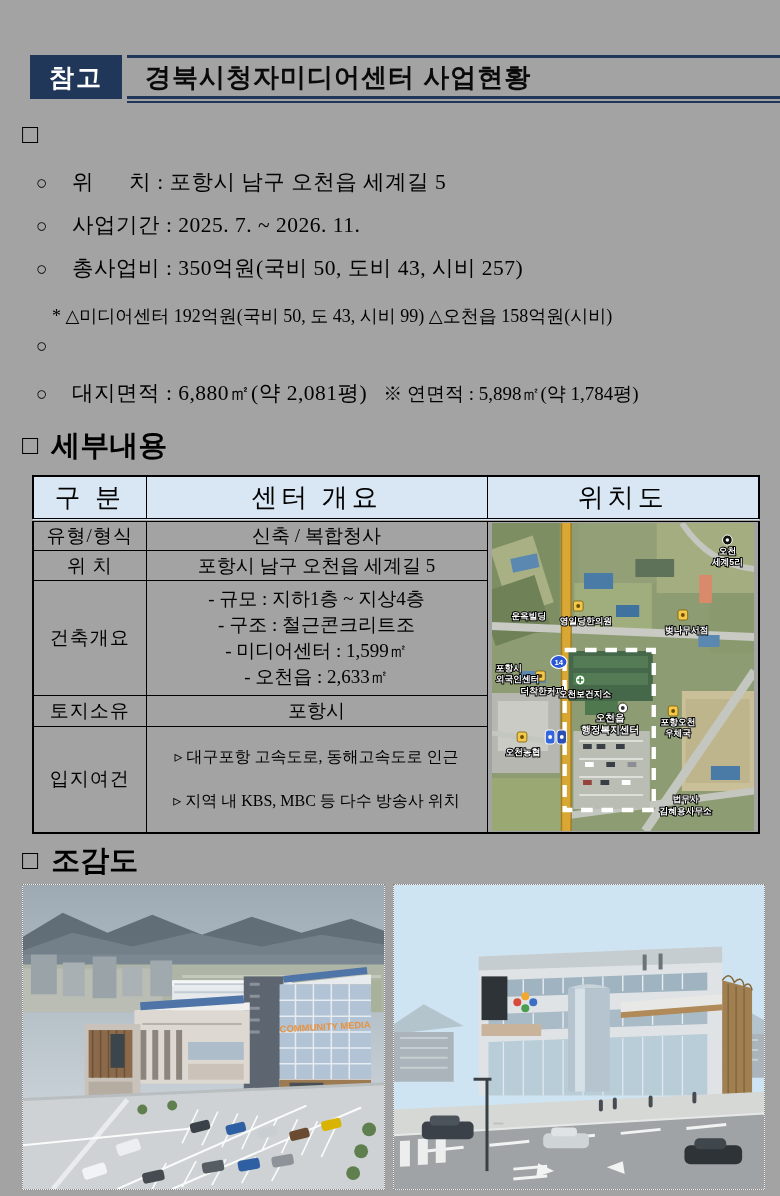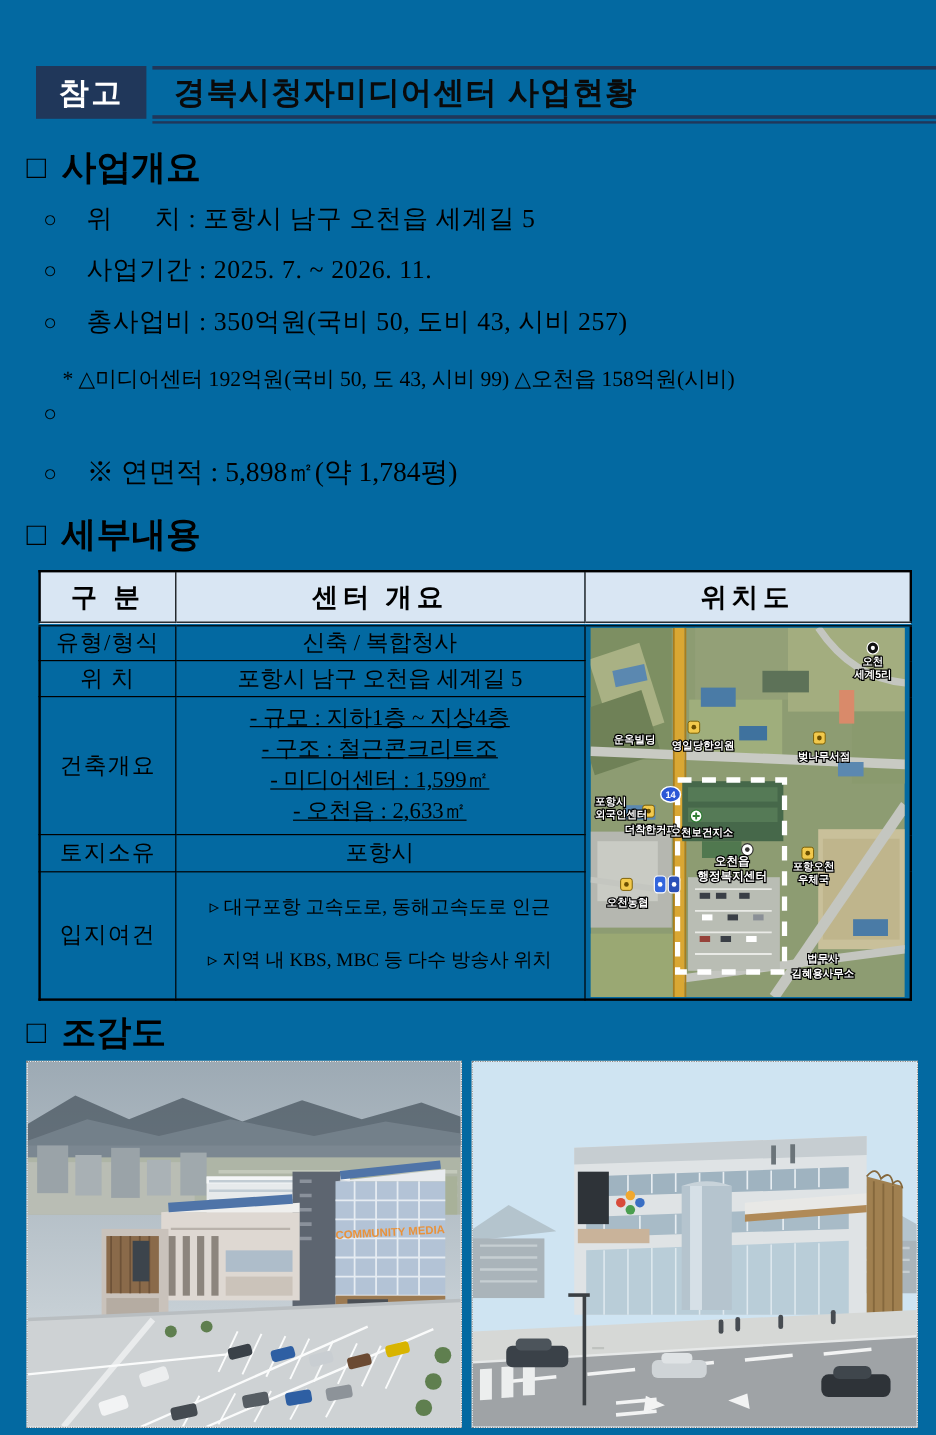--- a/index.html
+++ b/index.html
@@ -1,19 +1,19 @@
 <!DOCTYPE html>
 <html><head>
 <meta charset="utf-8">
 <style>
   * { margin:0; padding:0; box-sizing:border-box; }
   html,body { background:#fff; }
   .page {
     position:relative; width:780px; height:1196px; margin:0 auto;
-    background:#0369a1; overflow:hidden;
+    background:#a3a3a3; overflow:hidden;
     font-family:"Liberation Serif","DejaVu Serif",serif; color:#000;
   }
   
   .hdr { position:absolute; top:55px; left:30px; right:0; height:44px; display:flex; }
   .badge {
     width:92px; height:44px; background:#20375a; color:#fff;
     display:flex; align-items:center; justify-content:center;
     font-family:"Liberation Sans","DejaVu Sans",sans-serif; font-weight:bold; font-size:25px;
     letter-spacing:2px; flex:none;
   }
@@ -31,36 +31,36 @@
     font-family:"Liberation Sans","DejaVu Sans",sans-serif; font-weight:bold; font-size:29px; color:#000;
   }
   .h2 .sq { font-weight:normal; font-size:27px; margin-right:13px; transform:translateY(-1px); }
   
   .ov { position:absolute; top:167px; left:36px; right:14px; }
   .ov-line { display:flex; align-items:baseline; height:43px; font-size:21.5px; }
   .ov-line .b { width:36px; font-size:19px; flex:none; }
   .ov-line .t { white-space:pre; letter-spacing:0.5px; }
   .ov-note { height:39px; padding-left:16px; font-size:18px; display:flex; align-items:center; white-space:pre; }
   .ov-line.last { height:42px; }
-  .ov-line .t-small { font-size:23px; margin-left:0; white-space:pre; }
+  .ov-line .t-small { font-size:19px; margin-left:16px; white-space:pre; }
   
   table.detail {
     position:absolute; top:475px; left:32px;
     border-collapse:collapse; table-layout:fixed; width:726px;
     font-size:19px;
   }
   table.detail, table.detail th, table.detail td { border:1px solid #000; }
   table.detail { border:2px solid #000; }
   table.detail th {
-    background:#d9e6f3; font-weight:bold; font-size:22px; letter-spacing:4px;
+    background:#d9e6f3; font-weight:normal; font-size:26px; letter-spacing:4px;
     height:44px; border-bottom:4px double #000;
   }
   table.detail td { text-align:center; vertical-align:middle; padding:1px 4px; }
   td.lab { letter-spacing:1px; }
-  td.lines { text-align:left; padding-left:14px;text-decoration:underline; }
+  td.lines { text-align:left; padding-left:14px; }
   td.lines div { line-height:26px; }
   td.site-lines { text-align:left; padding-left:12px; }
   td.site-lines div { line-height:44px; white-space:nowrap; font-size:16px; }
   td.mapcell { padding:2px; vertical-align:top; }
   .mapwrap { width:100%; height:308px; position:relative; overflow:hidden; }
   .mapwrap svg { display:block; width:100%; height:100%; }
   
   .figrow { position:absolute; top:884px; left:22px; }
   .fig { position:absolute; top:0; border:1px dotted #8a8a8a; background:#eef2f5; overflow:hidden; }
   .fig.left  { left:0;   width:363px; height:306px; }
@@ -75,21 +75,20 @@
 
 <div class="page">
 
   <div class="hdr">
     <div class="badge">참고</div>
     <div class="titlebox">경북시청자미디어센터 사업현황</div>
   </div>
 
   <div class="h2" style="top:120px;">
     <span class="sq">□</span>
-    <span>사업개요</span>
   </div>
 
   <div class="ov">
     <div class="ov-line">
       <span class="b">○</span>
       <span class="t">위      치 : 포항시 남구 오천읍 세계길 5</span>
     </div>
     <div class="ov-line">
       <span class="b">○</span>
       <span class="t">사업기간 : 2025. 7. ~ 2026. 11.</span>
@@ -97,20 +96,21 @@
     <div class="ov-line">
       <span class="b">○</span>
       <span class="t">총사업비 : 350억원(국비 50, 도비 43, 시비 257)</span>
     </div>
     <div class="ov-note">* △미디어센터 192억원(국비 50, 도 43, 시비 99) △오천읍 158억원(시비)</div>
     <div class="ov-line">
       <span class="b">○</span>
     </div>
     <div class="ov-line last">
       <span class="b">○</span>
+      <span class="t">대지면적 : 6,880㎡(약 2,081평)</span>
       <span class="t-small">※ 연면적 : 5,898㎡(약 1,784평)</span>
     </div>
   </div>
 
   <div class="h2" style="top:426px;">
     <span class="sq">□</span>
     <span>세부내용</span>
   </div>
 
   <table class="detail">

